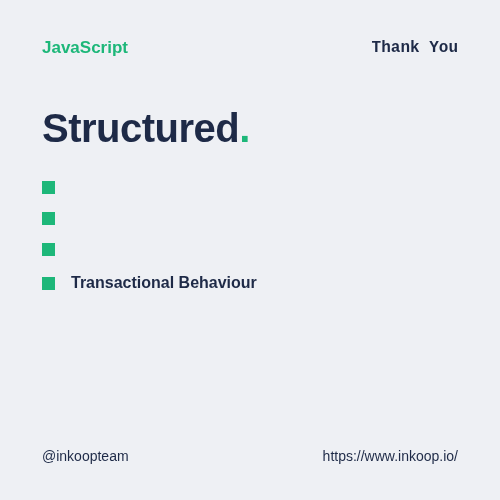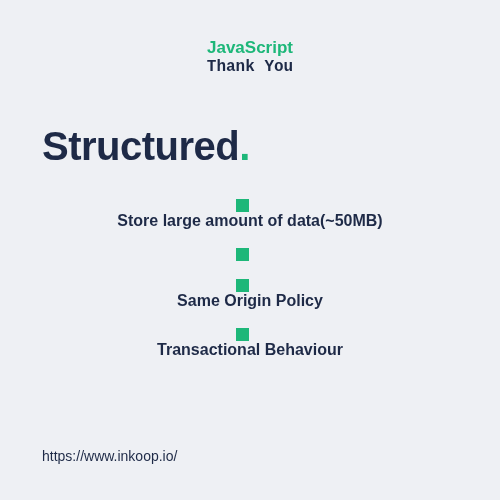--- a/index.html
+++ b/index.html
@@ -1,19 +1,18 @@
 <!DOCTYPE html>
 <html><head>
   <meta charset="utf-8">
   <style>
     * {
       margin: 0;
       padding: 0;
       box-sizing: border-box;
-      flex-direction: column;
     }
     body {
       width: 500px;
       height: 500px;
       background: #eef0f4;
       font-family: -apple-system, BlinkMacSystemFont, 'Segoe UI', Helvetica, Arial, sans-serif;
       padding: 38px 42px;
       position: relative;
       color: #1e2a47;
     }
@@ -88,30 +87,29 @@
   <div class="thanks">Thank You</div>
 </div>
 
 <div class="title-wrap">
   <span class="title">Structured</span><span class="dot">.</span>
 </div>
 
 <ul class="list">
   <li>
     <span class="bullet"></span>
-    <span class="item-text">Store large amount of data(~50MB)</span>
   </li>
   <li>
     <span class="bullet"></span>
   </li>
   <li>
     <span class="bullet"></span>
-    <span class="item-text">Same Origin Policy</span>
   </li>
   <li>
     <span class="bullet"></span>
     <span class="item-text">Transactional Behaviour</span>
   </li>
 </ul>
 
 <div class="footer">
+  <span>@inkoopteam</span>
   <span>https://www.inkoop.io/</span>
 </div>
 
 </body></html>

